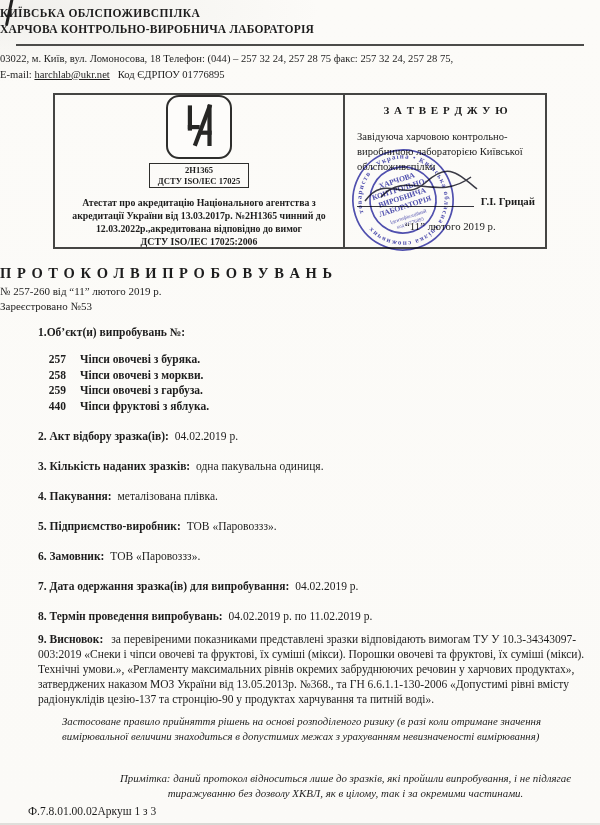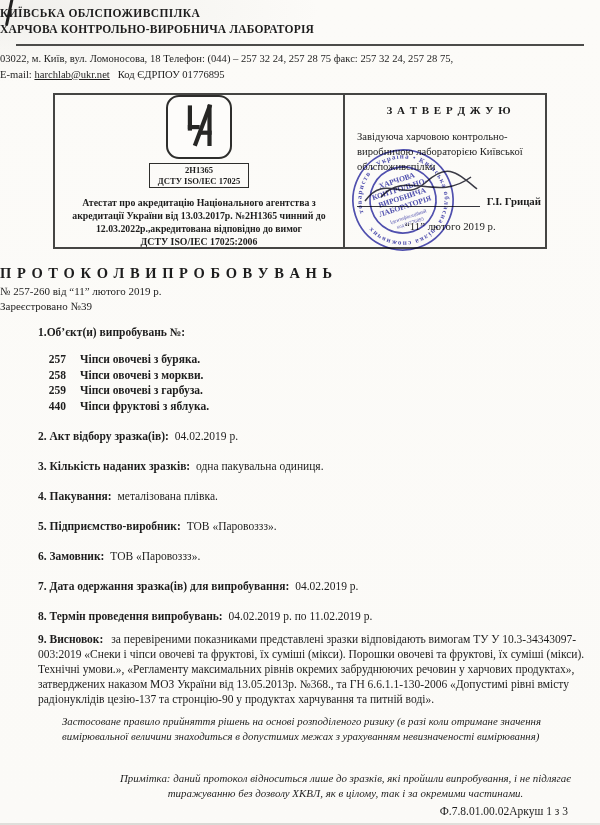--- a/index.html
+++ b/index.html
@@ -27,21 +27,21 @@
   .addr { font-size:10.6px; line-height:13px; margin-top:6px; }
   .email-line { font-size:10.6px; line-height:13px; margin-top:3px; }
   .email-line .mail { text-decoration:underline; }
 
   
   .acc-box { width:490px; height:152px; margin:12px auto 0; border:2px solid #454543; display:flex; position:relative; }
   .acc-left { width:290px; border-right:2px solid #454543; box-sizing:border-box; text-align:center; }
   .logo-badge { display:inline-block; border:2px solid #2e2e2c; border-radius:13px; padding:3px 10px; background:#fdfcfa; }
   .logo-codebox { display:inline-block; border:1.5px solid #2e2e2c; padding:1px 8px; margin-top:4px; font-size:8.6px; font-weight:bold; line-height:10.5px; }
   .cert { font-size:9.8px; font-weight:bold; line-height:13px; margin:8px 12px 0; }
-  .acc-right { flex:1; box-sizing:border-box; padding:6px 4px 0 12px; position:relative; }
+  .acc-right { flex:1; box-sizing:border-box; padding:6px 10px 0 12px; position:relative; }
   .approve-title { font-size:11px; font-weight:bold; letter-spacing:1px; text-align:center; margin-top:3px; }
   .approve-pos { font-size:10.6px; line-height:15px; margin-top:13px; }
   .sig-row { display:flex; align-items:flex-end; margin-top:21px; position:relative; }
   .sig-line { flex:1; border-bottom:1.4px solid #33333a; margin-right:7px; height:10px; }
   .sig-name { font-size:10.8px; font-weight:bold; white-space:nowrap; }
   .sig-scribble { position:absolute; left:2px; top:-26px; width:120px; height:40px; }
   .approve-date { font-size:10.8px; margin-top:13px; margin-left:48px; }
   .stamp-wrap { position:absolute; left:273px; top:30px; width:150px; height:150px; transform:rotate(-18deg); mix-blend-mode:multiply; opacity:.92; }
 
   
@@ -59,21 +59,21 @@
   .field { margin-top:15px; line-height:15px; }
   .field .lbl { font-weight:bold; }
   .field .val { margin-left:3px; }
   .conclusion { margin:8px -14px 0 0; line-height:15px; }
   .conclusion .lbl { font-weight:bold; margin-right:5px; }
   .risk-note { margin:7px -18px 0 24px; font-style:italic; font-size:10.8px; line-height:15px; }
 
   
   .bottom { position:absolute; left:10px; right:0; bottom:7px; }
   .note { font-style:italic; font-size:10.9px; line-height:15px; text-align:center; padding:0 14px 0 95px; }
-  .foot-row { display:flex; justify-content:flex-end; align-items:flex-end; margin:3px 32px 0 18px; font-size:11.5px; line-height:14px; }
+  .foot-row { display:flex; justify-content:flex-start; align-items:flex-end; margin:3px 32px 0 18px; font-size:11.5px; line-height:14px; }
 </style>
 </head>
 <body>
 
 <div class="page">
 
   <div class="artifact-stroke"></div>
 
   <div class="center org">КИЇВСЬКА ОБЛСПОЖИВСПІЛКА</div>
   <div class="center lab">ХАРЧОВА КОНТРОЛЬНО-ВИРОБНИЧА ЛАБОРАТОРІЯ</div>
@@ -142,21 +142,21 @@
         <text x="75" y="75" font-size="7.6">ВИРОБНИЧА</text>
         <text x="75" y="84" font-size="7.6">ЛАБОРАТОРІЯ</text>
         <text x="75" y="94" font-size="5" font-weight="normal">Ідентифікаційний</text>
         <text x="75" y="100.5" font-size="5" font-weight="normal">код 01776895</text>
       </g>
     </svg>
   </div>
 
   <div class="center prot-title">П Р О Т О К О Л   В И П Р О Б О В У В А Н Ь</div>
   <div class="center prot-sub">№ 257-260  від  “11” лютого 2019 р.</div>
-  <div class="center prot-reg">Зареєстровано №39</div>
+  <div class="center prot-reg">Зареєстровано №53</div>
 
   <div class="content">
     <div class="objects-label">1.Об’єкт(и) випробувань №:</div>
 
     <div class="samples">
       <div class="sample-row">
         <span class="sample-num">257</span>
         <span class="sample-name">Чіпси овочеві з буряка.</span>
       </div>
       <div class="sample-row">

